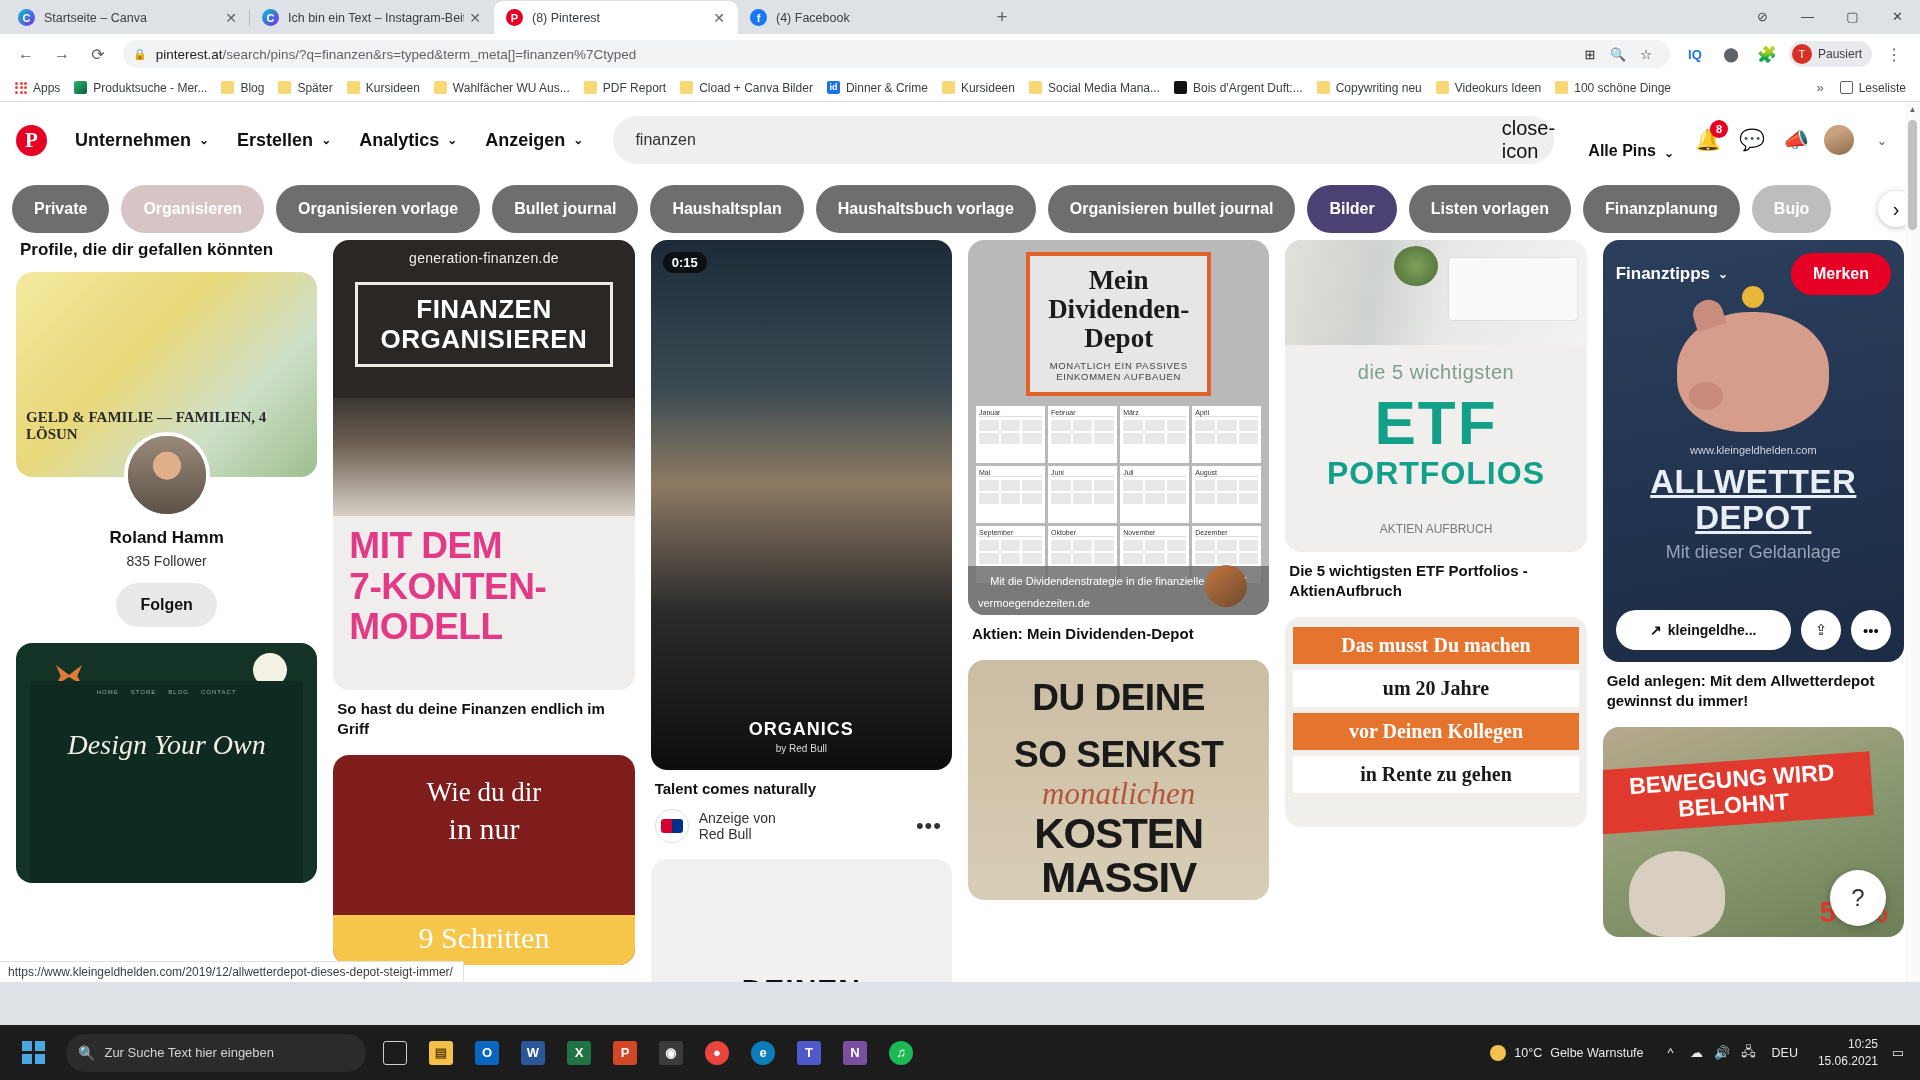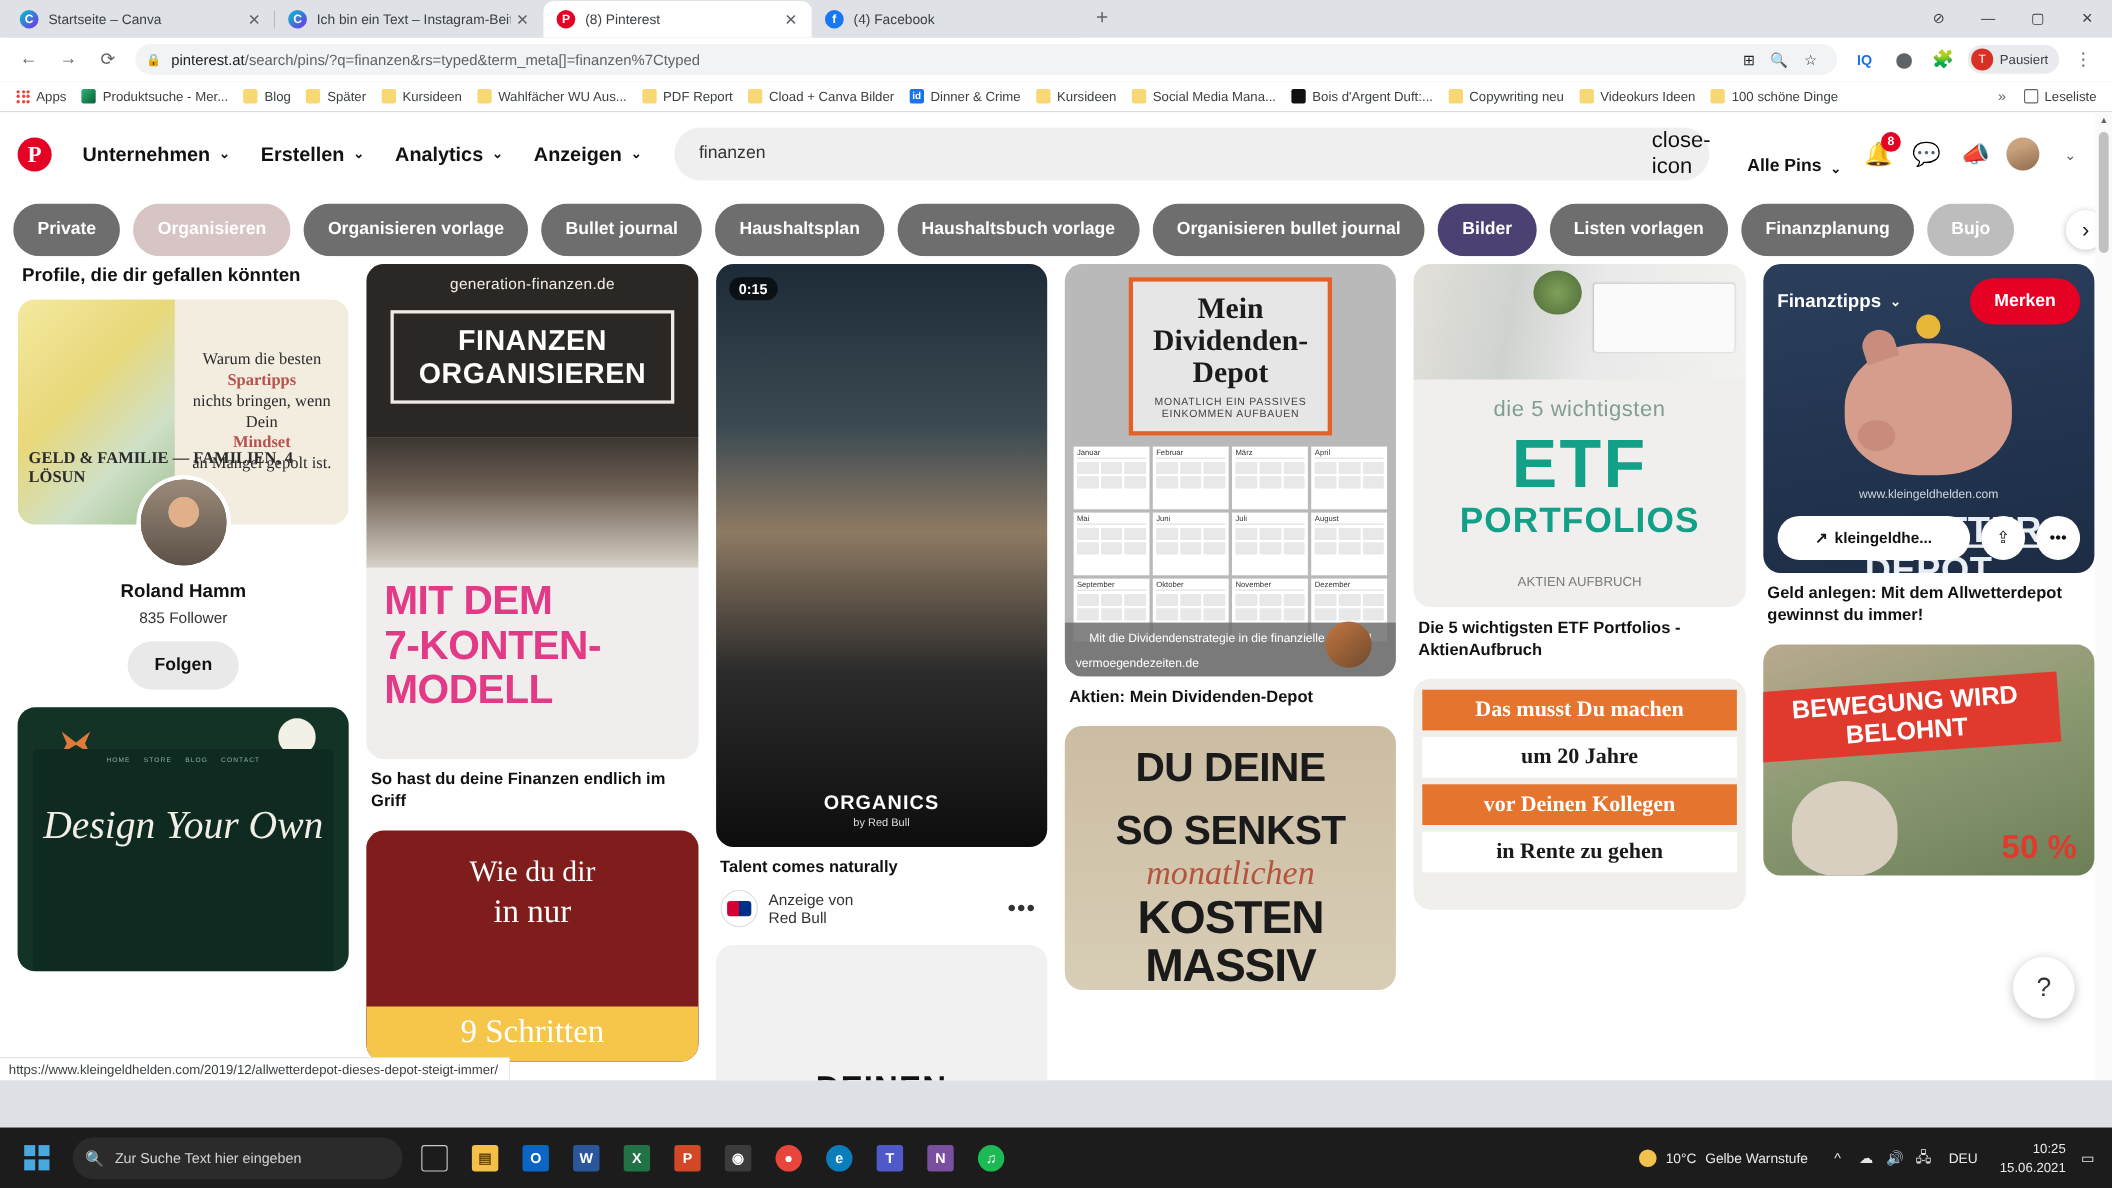--- a/index.html
+++ b/index.html
@@ -176,21 +176,21 @@
             border-radius: 3px; box-shadow: 0 0 2px rgba(0,0,0,.2); }
   .etf-plant { position: absolute; left: 36%; top: 6px; width: 44px; height: 40px; border-radius: 50%;
                background: radial-gradient(circle,#7fa15a,#4e6b38); }
   .etf-body { text-align: center; padding-top: 16px; }
   .etf-l1 { color: #7f9e8e; font-size: 20px; letter-spacing: .5px; }
   .etf-l2 { color: #13a089; font-size: 62px; font-weight: bold; letter-spacing: 2px; line-height: 1.05; margin-top: 6px; }
   .etf-l3 { color: #13a089; font-size: 32px; font-weight: bold; letter-spacing: 1px; }
   .etf-brand { position: absolute; bottom: 16px; left: 0; right: 0; text-align: center; color: #7a7a7a; font-size: 12px; }
 
   
-  .img-feat { height: 281px; background: linear-gradient(170deg,#2b3f5c 0%, #223450 55%, #1d2c44 100%); position: relative; }
+  .img-feat { height: 422px; background: linear-gradient(170deg,#2b3f5c 0%, #223450 55%, #1d2c44 100%); position: relative; }
   .feat-topbar { position: absolute; top: 13px; left: 13px; right: 13px; display: flex; align-items: center; justify-content: space-between; }
   .feat-sel { display: flex; align-items: center; color: #fff; font-size: 17px; font-weight: bold; }
   .feat-sel .cv { margin-left: 8px; font-size: 12px; }
   .feat-save { background: #e60023; color: #fff; border: none; border-radius: 22px; height: 42px; padding: 0 22px;
                font-size: 16px; font-weight: bold; font-family: inherit; }
   .pig { position: absolute; top: 72px; left: 50%; transform: translateX(-50%); width: 152px; height: 120px;
          background: #d79d8c; border-radius: 48% 48% 44% 44%; }
   .pig-ear { position: absolute; top: -12px; left: 16px; width: 30px; height: 28px; background: #c88d7d;
              border-radius: 50% 50% 0 0; transform: rotate(-18deg); }
   .pig-snout { position: absolute; bottom: 22px; left: 12px; width: 34px; height: 28px; background: #c98b7b; border-radius: 50%; }
@@ -203,21 +203,21 @@
   .feat-actions { position: absolute; bottom: 12px; left: 13px; right: 13px; display: flex; align-items: center; gap: 10px; }
   .feat-link { flex: 1; height: 40px; background: #fff; border-radius: 20px; display: flex; align-items: center;
                justify-content: center; font-size: 14px; font-weight: bold; color: #111; gap: 6px; }
   .feat-rbtn { width: 40px; height: 40px; border-radius: 50%; background: #fff; display: flex; align-items: center;
                justify-content: center; font-size: 15px; color: #111; flex: 0 0 40px; }
 
   
   .img-design { height: 240px; background: #123326; position: relative; overflow: hidden; }
   .design-card { position: absolute; top: 38px; left: 14px; right: 14px; bottom: 0; background: #0f2b21; border-radius: 4px; }
   .design-nav { display: flex; gap: 12px; justify-content: center; padding: 8px 0; color: #8fae9f; font-size: 6px; letter-spacing: 1px; }
-  .design-t { text-align: center; color: #f2efe6; font-family: "Liberation Serif", serif; font-size: 36px; font-style: italic; padding-top: 26px; }
+  .design-t { text-align: center; color: #f2efe6; font-family: "Liberation Serif", serif; font-size: 28px; font-style: italic; padding-top: 26px; }
   .design-fl { position: absolute; top: 10px; right: 30px; width: 34px; height: 34px; background: #f3f0e6; border-radius: 50%; }
   .design-bfly { position: absolute; top: 22px; left: 40px; width: 26px; height: 20px; background: #e07a3a;
                  clip-path: polygon(50% 50%, 0 0, 18% 55%, 0 100%, 50% 60%, 100% 100%, 82% 55%, 100% 0); }
 
   .img-9s { height: 210px; background: #7f1d1d; position: relative; }
   .s9-1 { text-align: center; color: #fff; font-size: 27px; padding-top: 22px; font-family: "Liberation Serif", serif; }
   .s9-2 { text-align: center; color: #fff; font-size: 30px; font-family: "Liberation Serif", serif; margin-top: 4px; }
   .s9-3 { position: absolute; bottom: 0; left: 0; right: 0; background: #f6c64a; text-align: center; color: #fff;
           font-size: 30px; font-family: "Liberation Serif", serif; padding: 6px 0 10px; }
 
@@ -472,29 +472,20 @@
     <div class="grid">
 
       <div class="col">
         <div>
           <div class="profcard-t">Profile, die dir gefallen könnten</div>
           <div class="profcard">
             <div class="prof-imgs">
               <div class="prof-im pim1">
                 <div class="ovl">GELD &amp; FAMILIE — FAMILIEN, 4 LÖSUN</div>
               </div>
-              <div class="prof-im pim2">
-                <span>
-                  <span>Warum die besten</span><br>
-                  <b>Spartipps</b><br>
-                  <span>nichts bringen, wenn Dein</span><br>
-                  <b>Mindset</b><br>
-                  <span>an Mangel gepolt ist.</span>
-                </span>
-              </div>
             </div>
             <div class="prof-av">
                 <span class="face"></span>
               </div>
             <div class="prof-name">Roland Hamm</div>
             <div class="prof-sub">835 Follower</div>
             <button class="prof-btn">Folgen</button>
           </div>
         </div>
 

